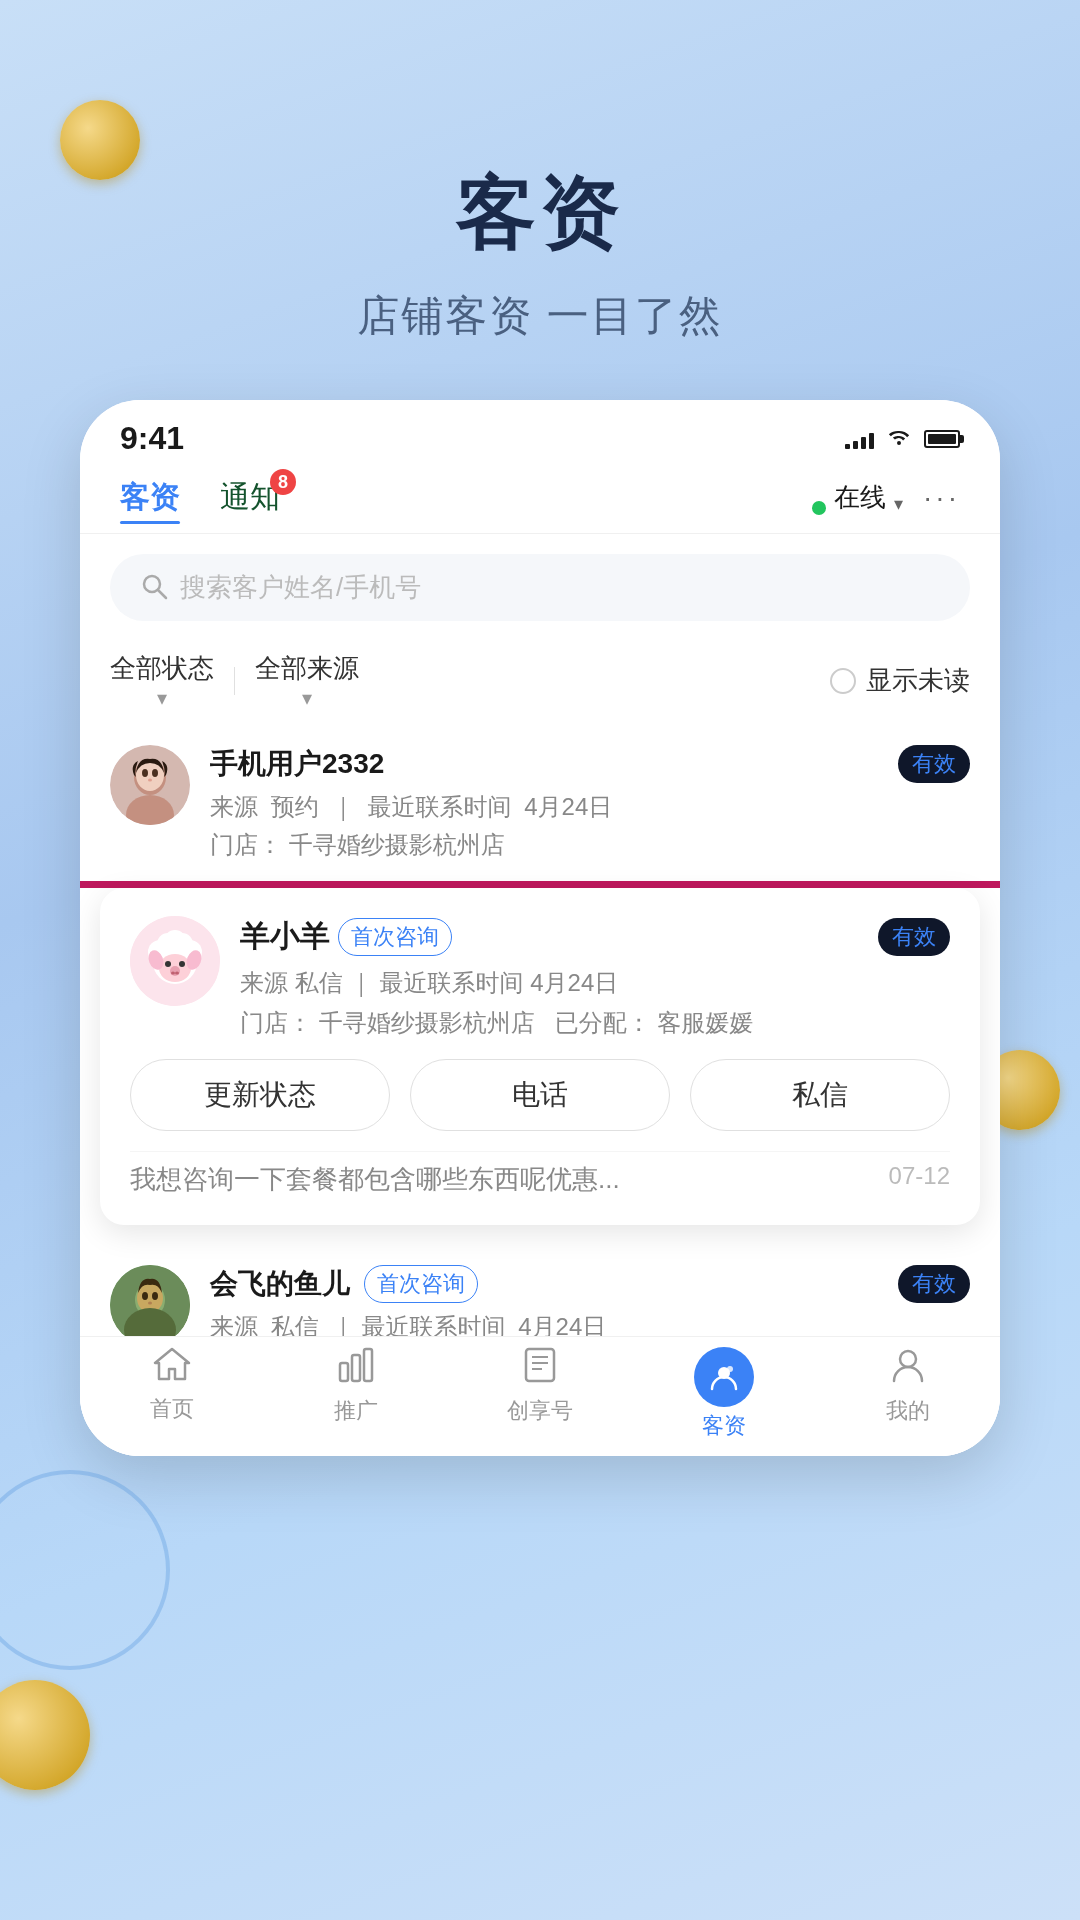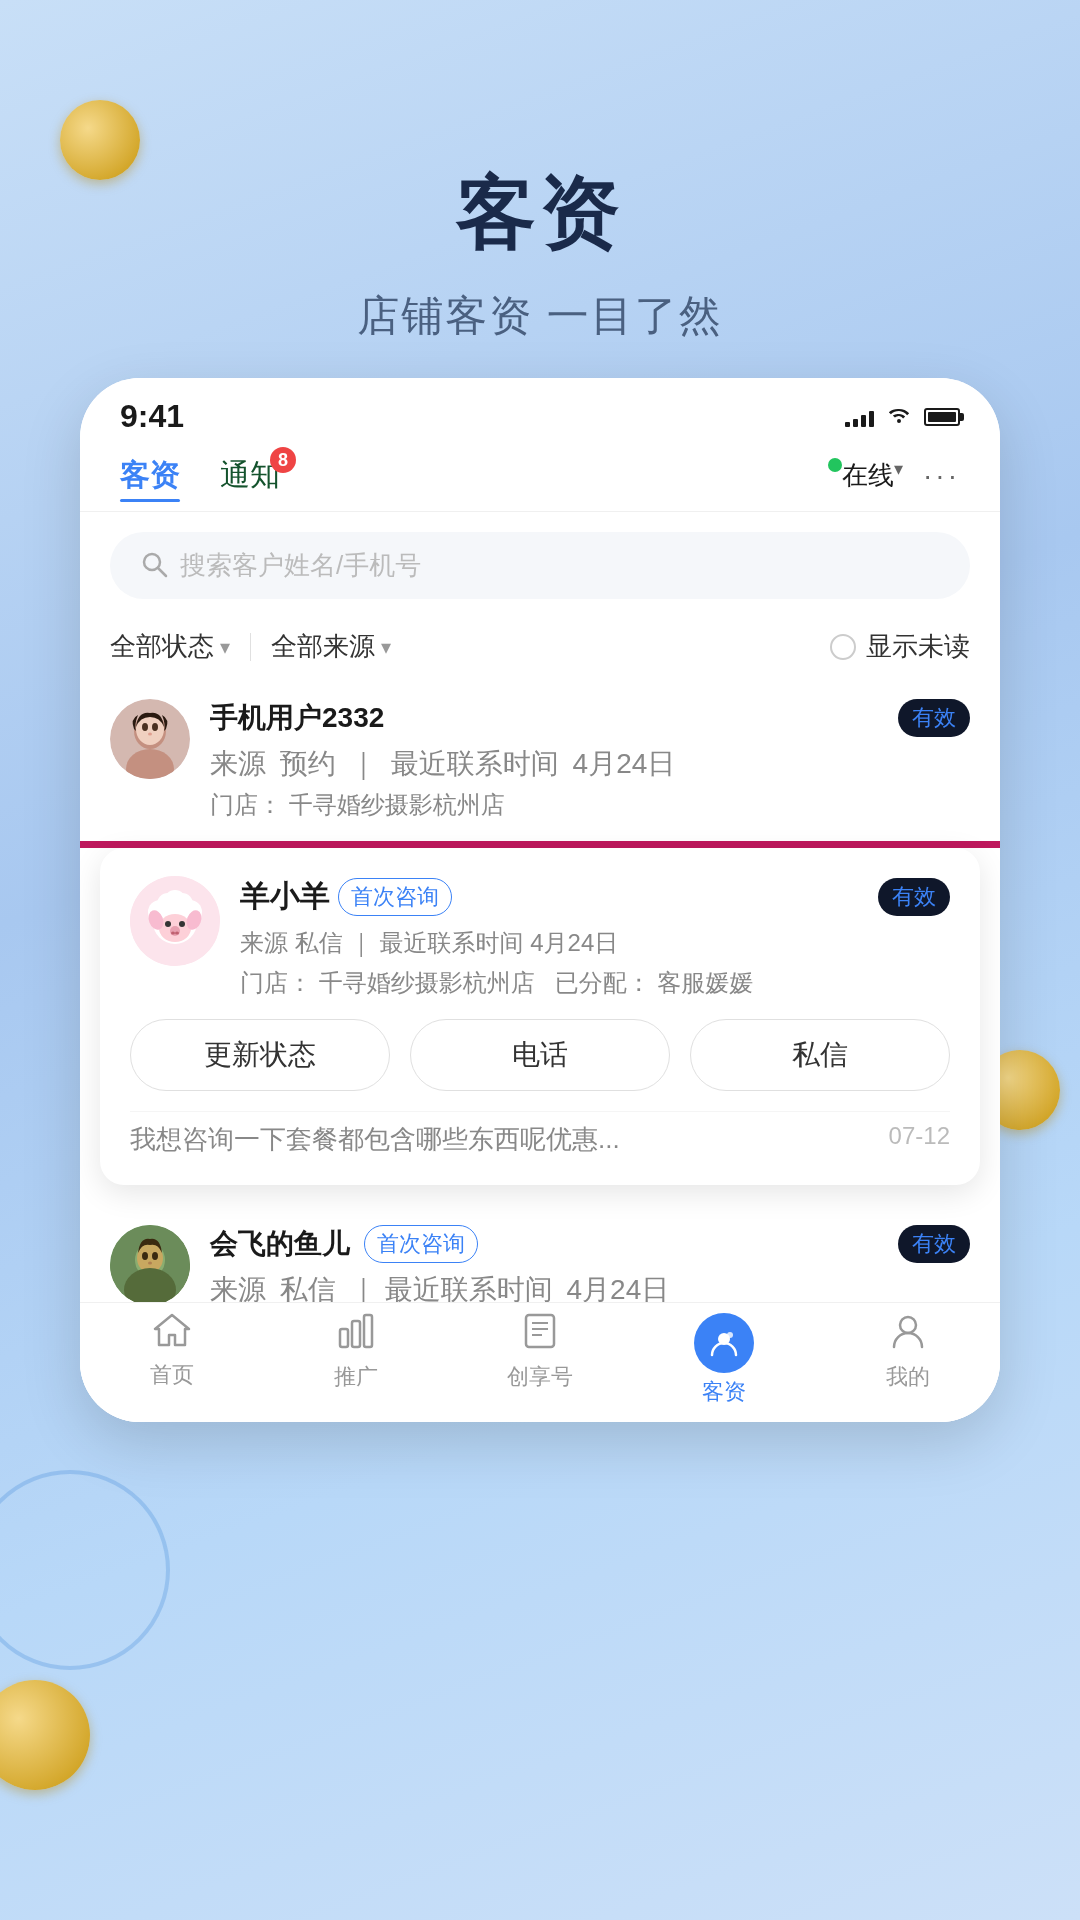--- a/index.html
+++ b/index.html
@@ -47,21 +47,21 @@
     .page-subtitle {
       font-size: 42px;
       color: #4a6080;
       margin-top: 20px;
       letter-spacing: 2px;
     }
 
     
     .phone-mockup {
       position: absolute;
-      top: 378px;
+      top: 400px;
       left: 50%;
       transform: translateX(-50%);
       width: 920px;
       background: white;
       border-radius: 60px;
       box-shadow: 0 20px 60px rgba(0,0,0,0.15);
       overflow: hidden;
       padding-bottom: 0;
     }
 
@@ -168,21 +168,22 @@
       font-weight: 600;
     }
     .tab-right {
       margin-left: auto;
       display: flex;
       align-items: center;
       gap: 20px;
     }
     .online-indicator {
       display: flex;
-      align-items: flex-start;
+      align-items: flex-end;
+      gap: 8px;
     }
     .online-dot {
       width: 14px;
       height: 14px;
       background: #22c55e;
       border-radius: 50%;
     }
     .online-text {
       font-size: 26px;
       color: #1a1a1a;
@@ -215,23 +216,23 @@
     
     .filter-bar {
       display: flex;
       align-items: center;
       padding: 10px 30px 15px;
       gap: 20px;
     }
     .filter-btn {
       display: flex;
       align-items: center;
-      gap: 6px;
       font-size: 26px;
       color: #333;
+      flex-direction: column;
     }
     .filter-arrow { font-size: 20px; color: #999; }
     .filter-divider {
       width: 1px; height: 28px;
       background: #e0e0e0;
     }
     .show-unread {
       display: flex;
       align-items: center;
       gap: 10px;
@@ -288,21 +289,21 @@
     }
     .valid-tag {
       background: #0f172a;
       color: #3b82f6;
       font-size: 22px;
       padding: 4px 14px;
       border-radius: 20px;
       margin-left: auto;
     }
     .customer-meta {
-      font-size: 28px;
+      font-size: 24px;
       color: #888;
       margin-bottom: 6px;
     }
     .customer-meta span { margin-right: 6px; }
     .customer-shop {
       font-size: 24px;
       color: #888;
     }
 
     

